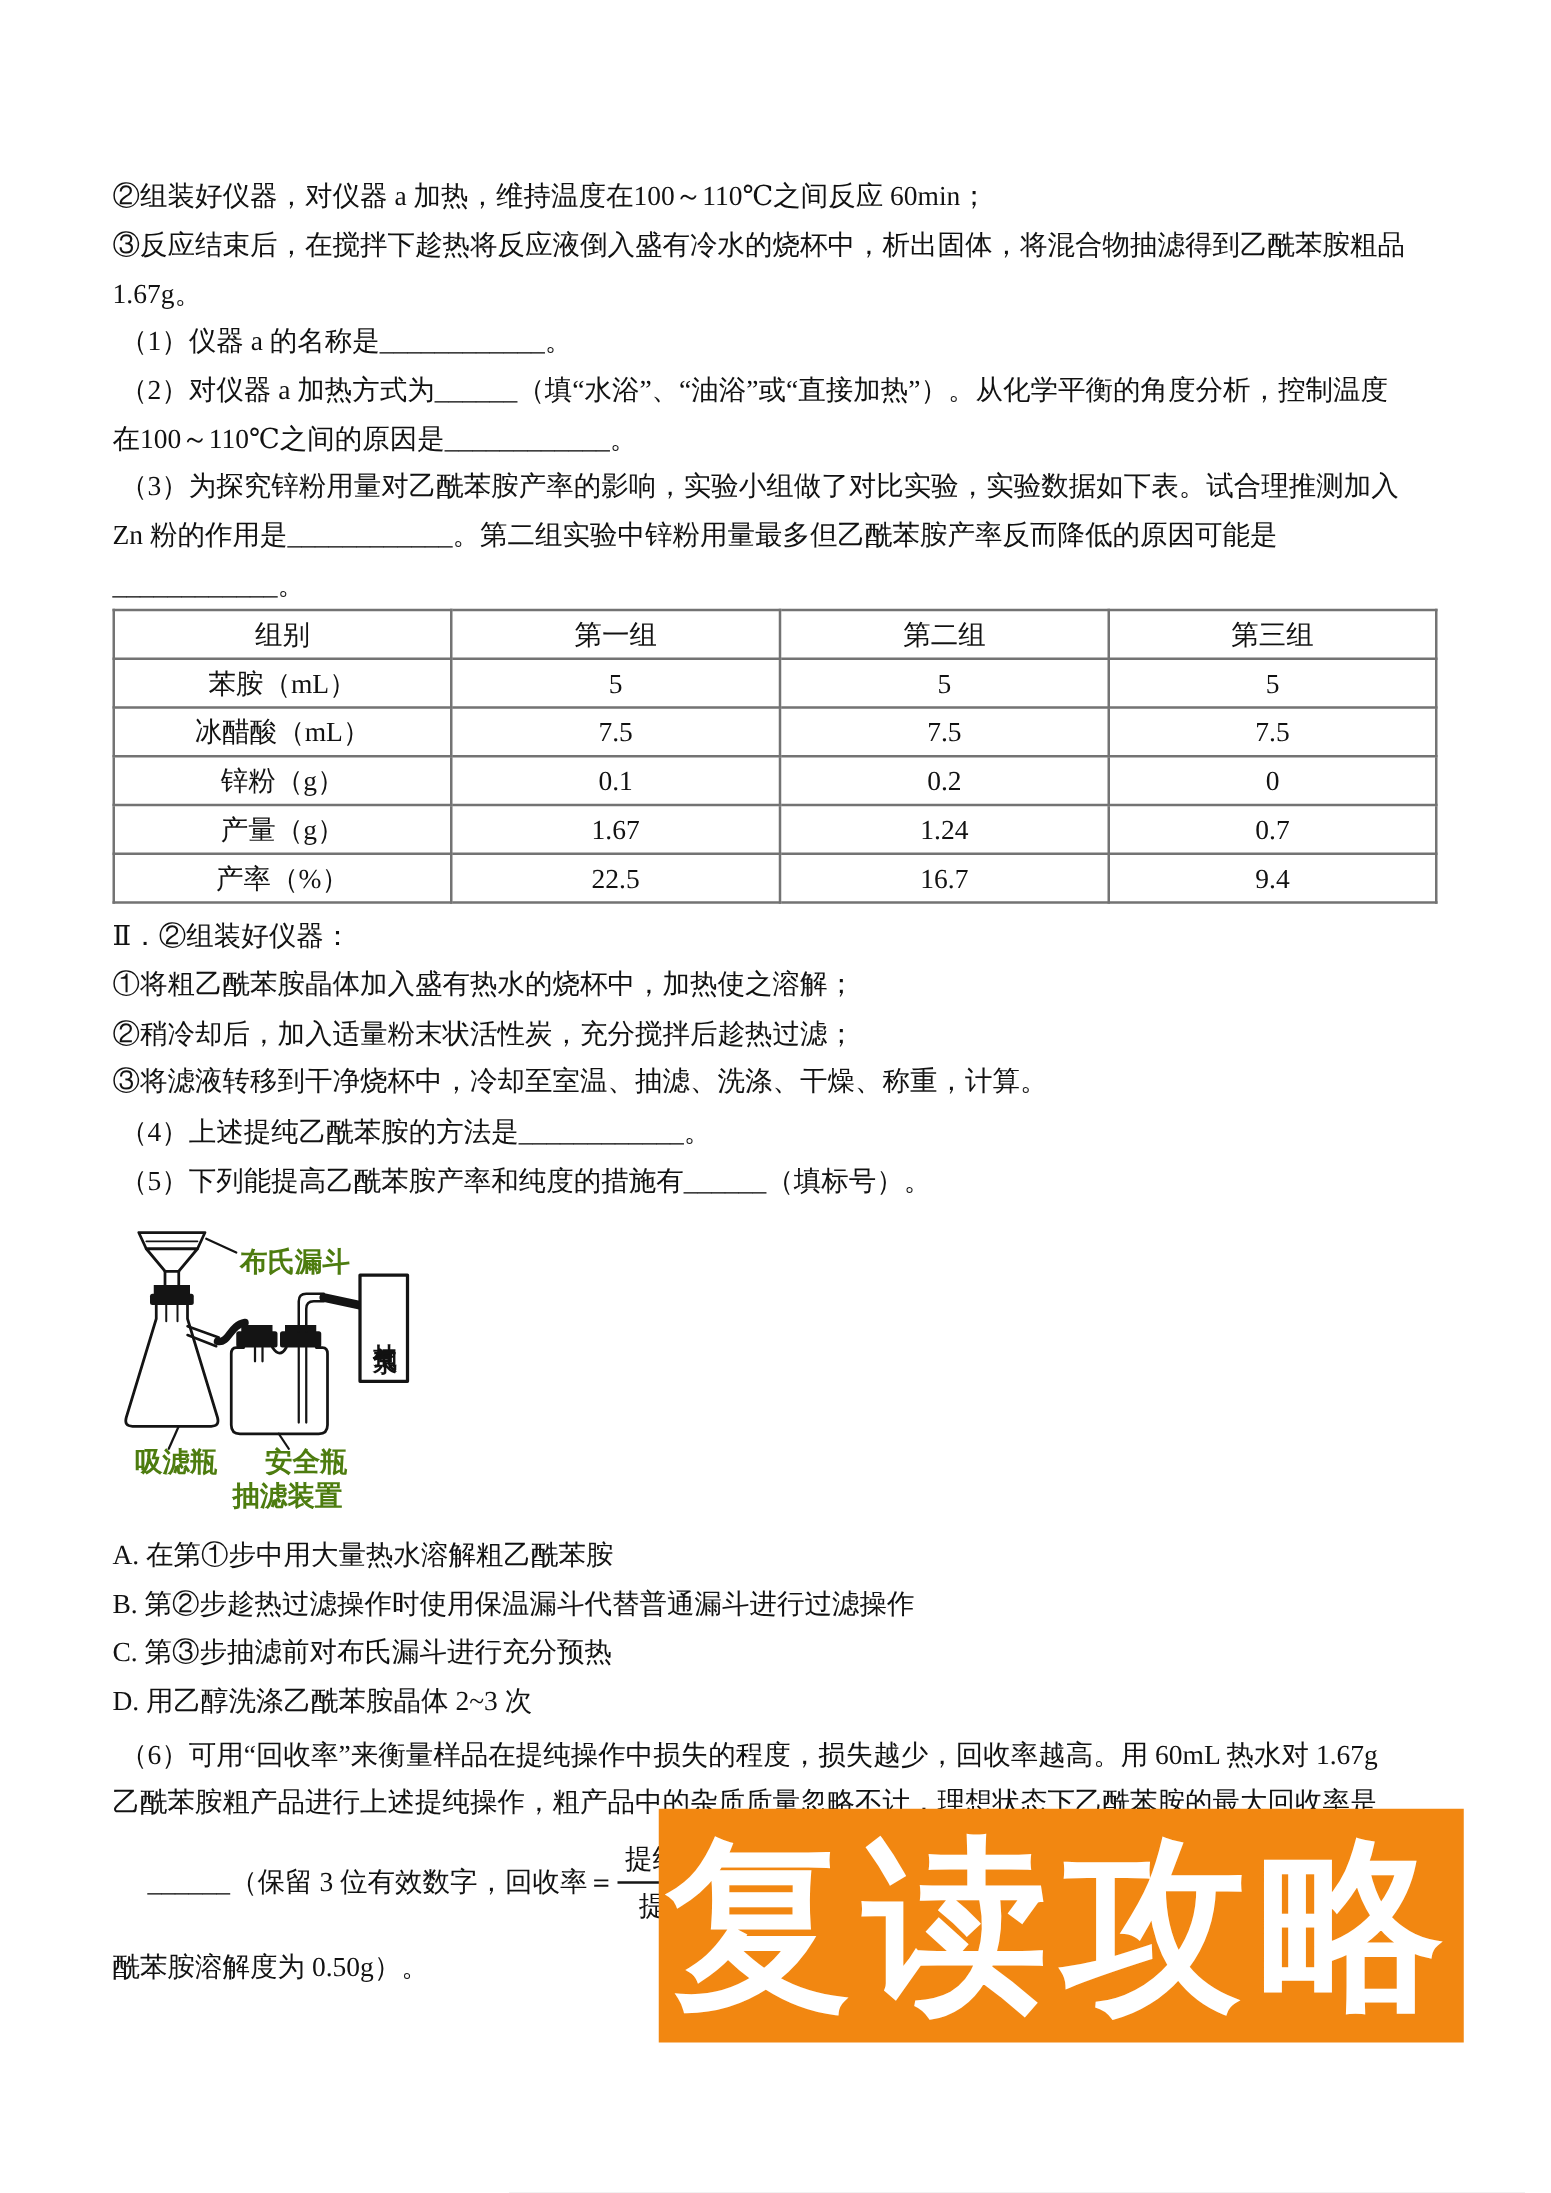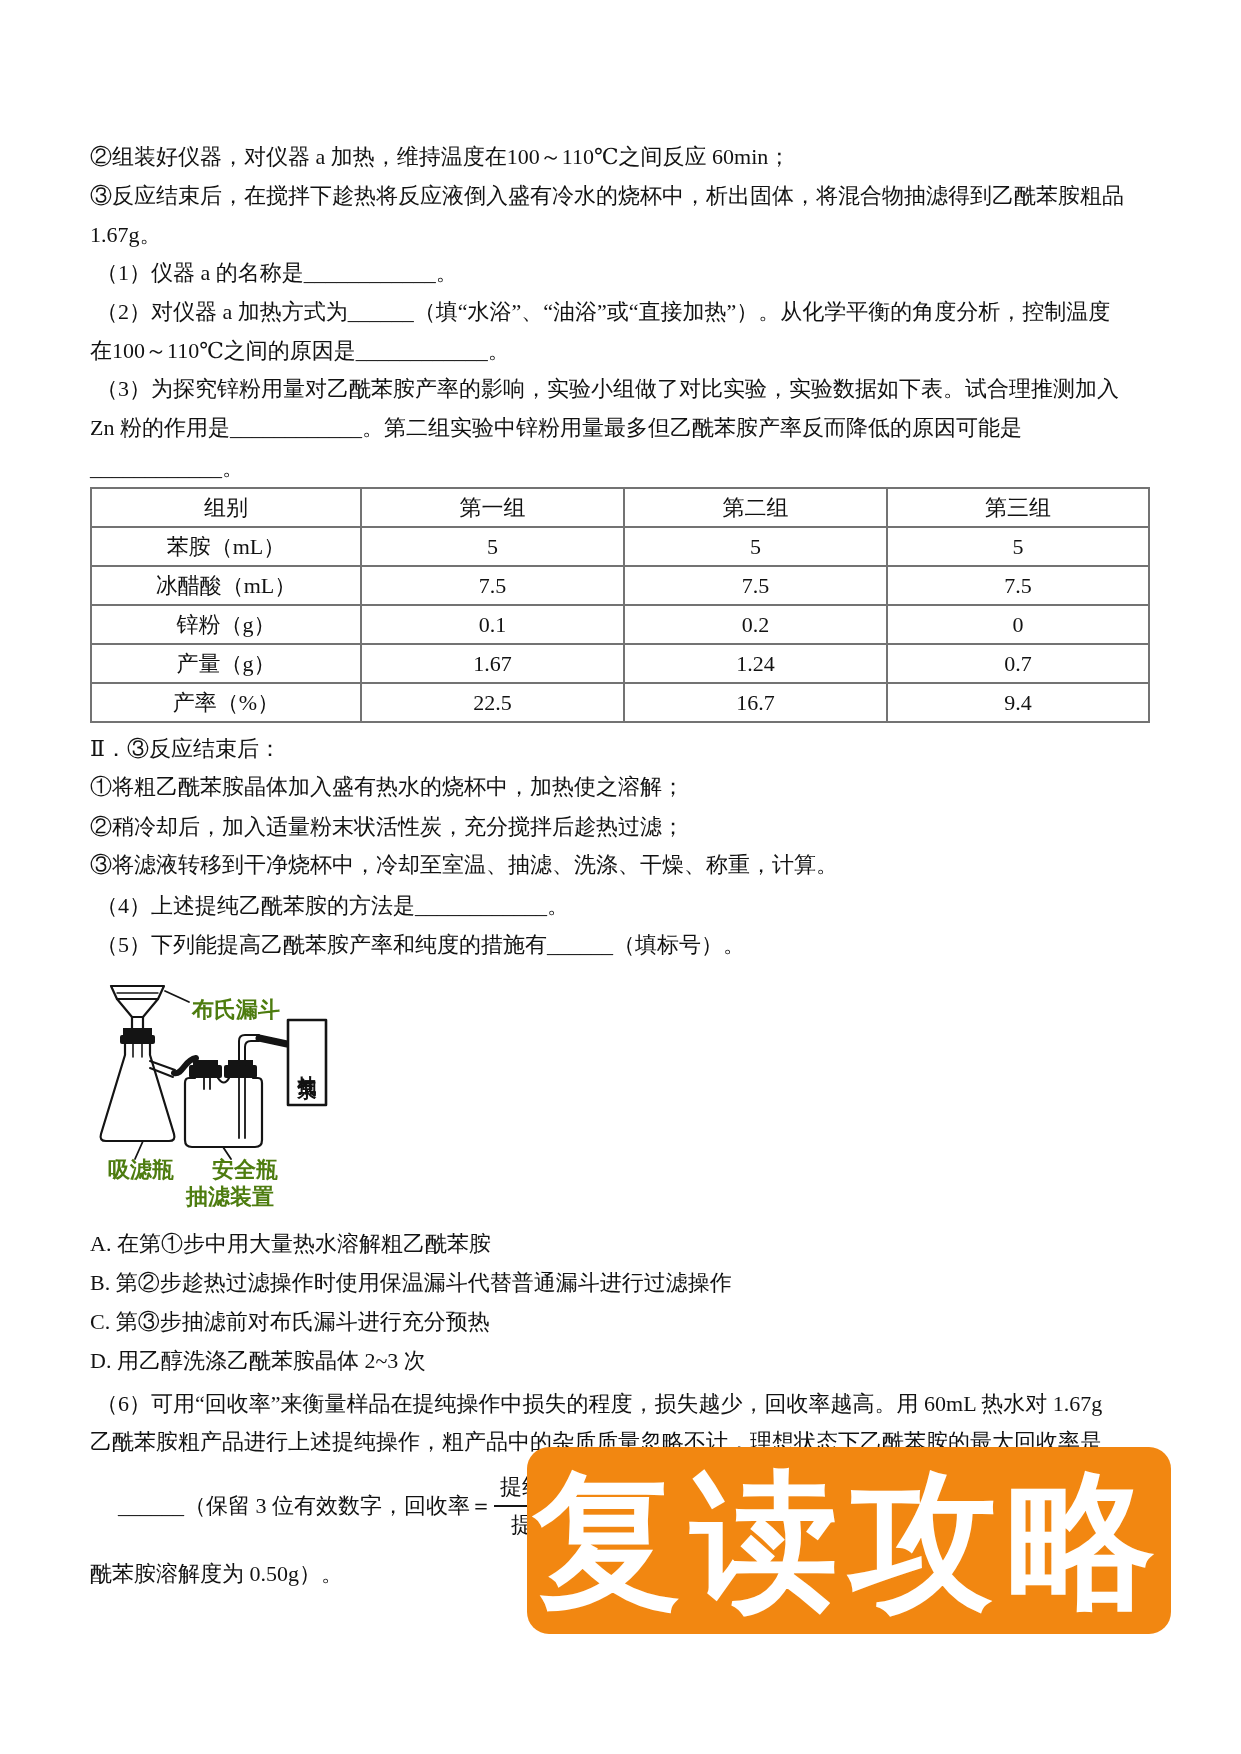--- a/index.html
+++ b/index.html
@@ -51,21 +51,20 @@
     font-size:22px;white-space:nowrap;margin-left:28px;
   }
   .frac{display:inline-flex;flex-direction:column;text-align:center;margin-left:2px;}
   .frac .num{border-bottom:2px solid #161616;padding:0 6px 3px 6px;}
   .frac .den{padding:3px 6px 0 6px;}
   
   .banner{
     position:absolute;left:527px;top:1447px;width:644px;height:187px;
     display:flex;align-items:center;justify-content:center;
     z-index:10;
-    border-radius:22px;
   }
   .banner-text{
     font-family:"Liberation Sans","DejaVu Sans",sans-serif;
     font-weight:900;font-size:148px;line-height:148px;
     letter-spacing:10px;white-space:nowrap;
   }
 </style>
 </head>
 <body>
 
@@ -121,21 +120,21 @@
       </tr>
       <tr>
         <td>产率（%）</td>
         <td>22.5</td>
         <td>16.7</td>
         <td>9.4</td>
       </tr>
     </tbody>
   </table>
 
-  <div class="line" style="top:734px">Ⅱ．③反应结束后：</div>
+  <div class="line" style="top:734px">Ⅱ．②组装好仪器：</div>
   <div class="line" style="top:772px">①将粗乙酰苯胺晶体加入盛有热水的烧杯中，加热使之溶解；</div>
   <div class="line" style="top:812px">②稍冷却后，加入适量粉末状活性炭，充分搅拌后趁热过滤；</div>
   <div class="line" style="top:850px">③将滤液转移到干净烧杯中，冷却至室温、抽滤、洗涤、干燥、称重，计算。</div>
   <div class="line qline" style="top:891px">（4）上述提纯乙酰苯胺的方法是____________。</div>
   <div class="line qline" style="top:930px">（5）下列能提高乙酰苯胺产率和纯度的措施有______（填标号）。</div>
 
   <svg class="diagram-svg" viewBox="0 0 260 230">
     <g fill="none" stroke="#141414" stroke-width="2.2" stroke-linecap="round" stroke-linejoin="round">
 
       <path d="M26,3 L79,3 L73,16 L32,16 Z" fill="#ffffff"></path>

